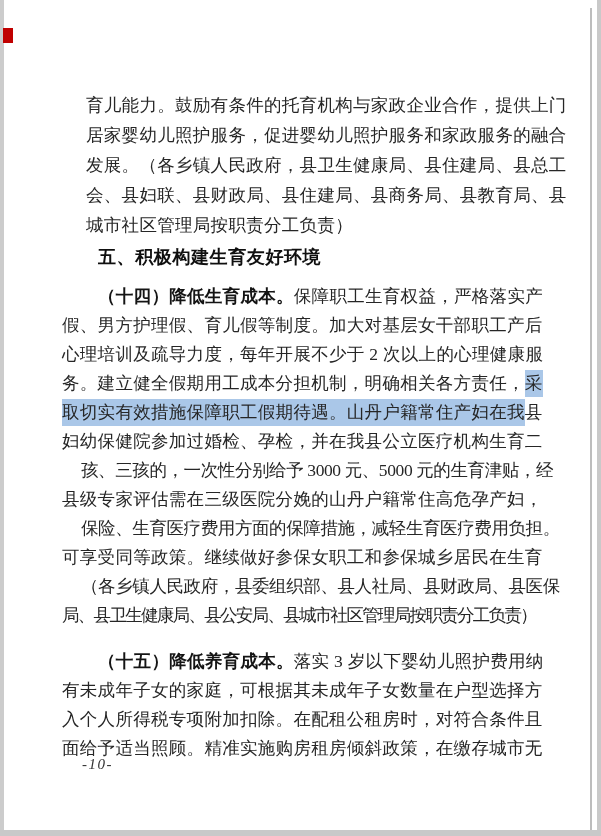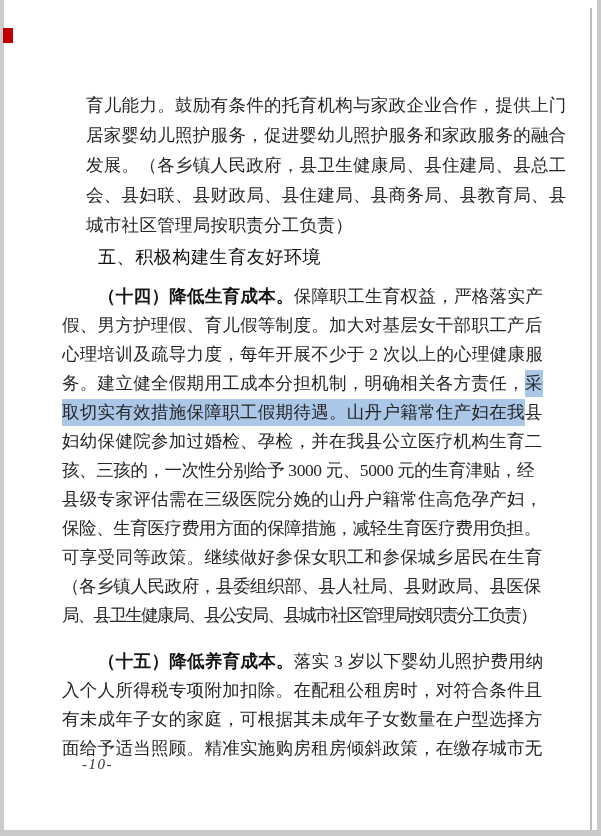--- a/index.html
+++ b/index.html
@@ -15,27 +15,27 @@
   .edge-right{position:absolute;left:597px;top:0;width:4px;height:836px;background:#c9c9c9;}
   .edge-bottom{position:absolute;left:0;top:830px;width:601px;height:6px;background:#c9c9c9;}
   .red-marker{position:absolute;left:3px;top:28px;width:10px;height:15px;background:#c00000;}
 
   .text-block{position:absolute;left:62px;top:90px;width:484px;}
   .ln{
     height:29px;line-height:29px;white-space:nowrap;
     font-size:17.5px;letter-spacing:0.3px;
   }
   .para1 .ln{height:30px;line-height:30px;margin-left:24px;}
-  .c28{letter-spacing:-0.4px;}
+  .c28{letter-spacing:-0.4px;margin-left:19px;}
   .c30{letter-spacing:-1.7px;}
   .indent{padding-left:36px;}
   .heading{
     margin-top:3px;
     font-family:"Liberation Sans","DejaVu Sans",sans-serif;
-    font-weight:400;color:#0f0f0f;font-size:18px;letter-spacing:0.6px;
+    font-weight:700;color:#0f0f0f;font-size:18px;letter-spacing:0.6px;
   }
   .p-start{margin-top:10px;}
   .p-start2{margin-top:17px;}
   .lead{font-weight:700;color:#141414;}
   .hl{background:#aac7e8;padding:3px 0 4px;}
   .page-number{
     position:absolute;left:82px;top:756px;
     font-size:15px;letter-spacing:1.5px;color:#333333;font-style:italic;
   }
 </style>
@@ -69,19 +69,19 @@
     <div class="ln c28">孩、三孩的，一次性分别给予 3000 元、5000 元的生育津贴，经</div>
     <div class="ln">县级专家评估需在三级医院分娩的山丹户籍常住高危孕产妇，</div>
     <div class="ln c28">保险、生育医疗费用方面的保障措施，减轻生育医疗费用负担。</div>
     <div class="ln">可享受同等政策。继续做好参保女职工和参保城乡居民在生育</div>
     <div class="ln c28">（各乡镇人民政府，县委组织部、县人社局、县财政局、县医保</div>
     <div class="ln c30">局、县卫生健康局、县公安局、县城市社区管理局按职责分工负责）</div>
   </div>
 
   <div>
     <div class="ln indent p-start2"><span class="lead">（十五）降低养育成本。</span><span>落实 3 岁以下婴幼儿照护费用纳</span></div>
+    <div class="ln">有未成年子女的家庭，可根据其未成年子女数量在户型选择方</div>
     <div class="ln">入个人所得税专项附加扣除。在配租公租房时，对符合条件且</div>
-    <div class="ln">有未成年子女的家庭，可根据其未成年子女数量在户型选择方</div>
     <div class="ln">面给予适当照顾。精准实施购房租房倾斜政策，在缴存城市无</div>
   </div>
 </div>
 
 <div class="page-number">-10-</div>
 
 </body></html>

